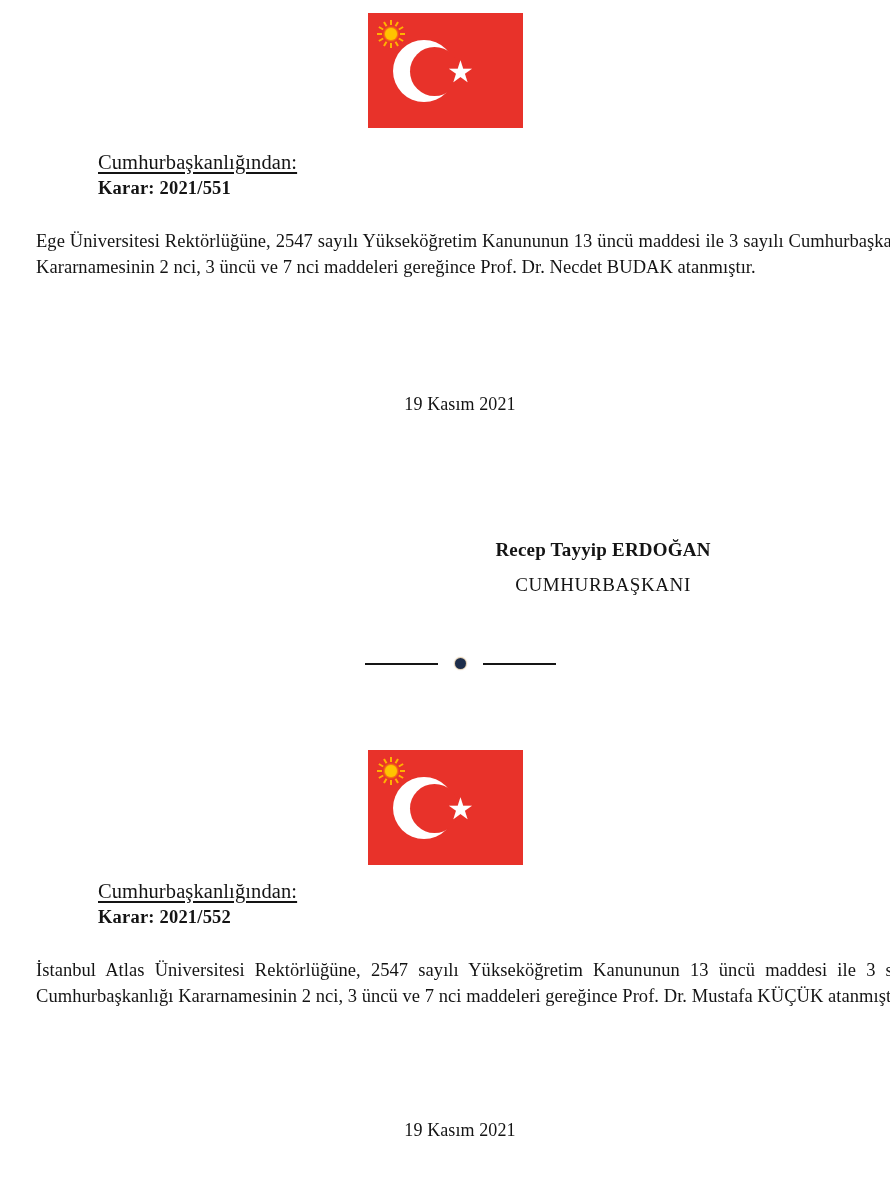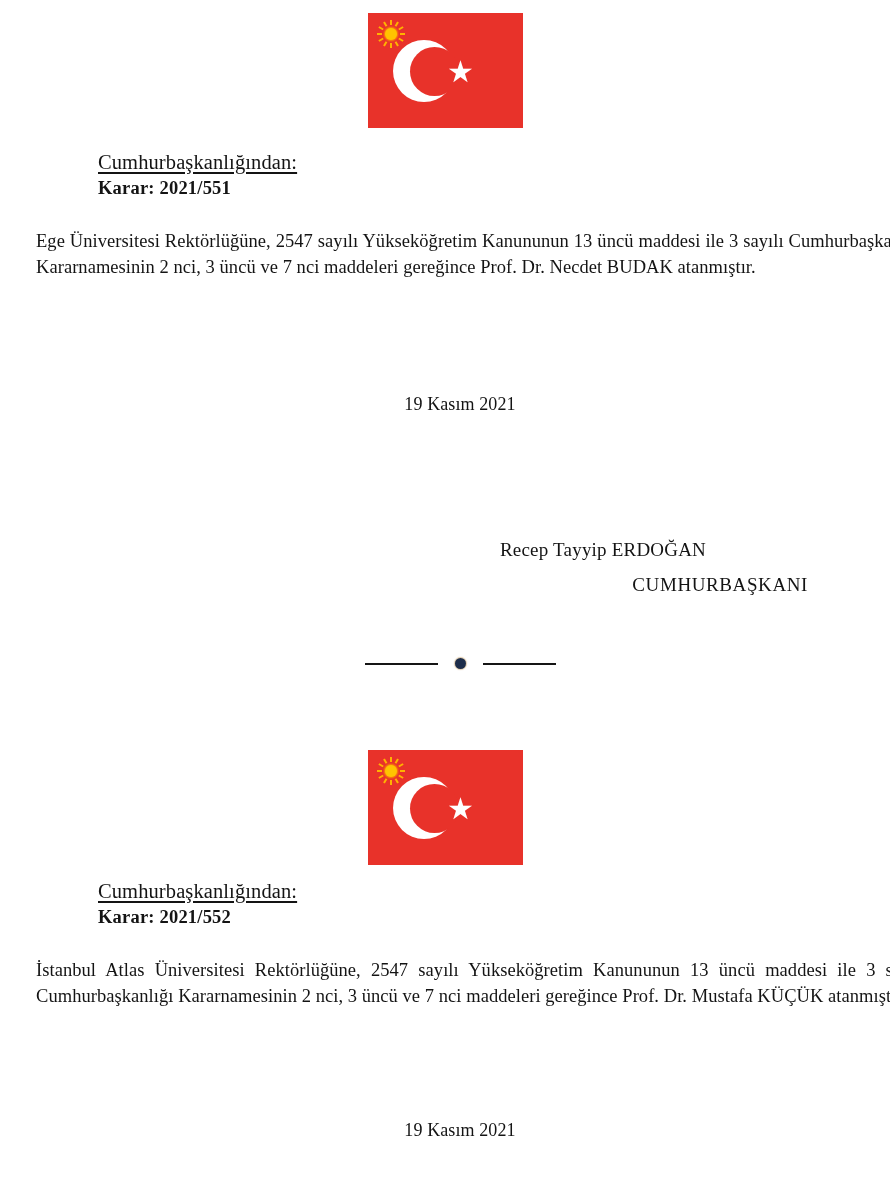--- a/index.html
+++ b/index.html
@@ -126,28 +126,28 @@
   }
 
   .date-line {
     font-size: 18px;
     text-align: center;
     letter-spacing: 0.1px;
   }
 
   .sign-name {
     font-size: 19px;
-    font-weight: normal;
+    font-weight: bold;
     text-align: center;
     letter-spacing: 0.2px;
   }
 
   .sign-title {
     font-size: 19px;
-    text-align: right;
+    text-align: center;
     letter-spacing: 0.6px;
   }
 
   
   .separator {
     display: flex;
     align-items: center;
     justify-content: center;
     gap: 17px;
   }

